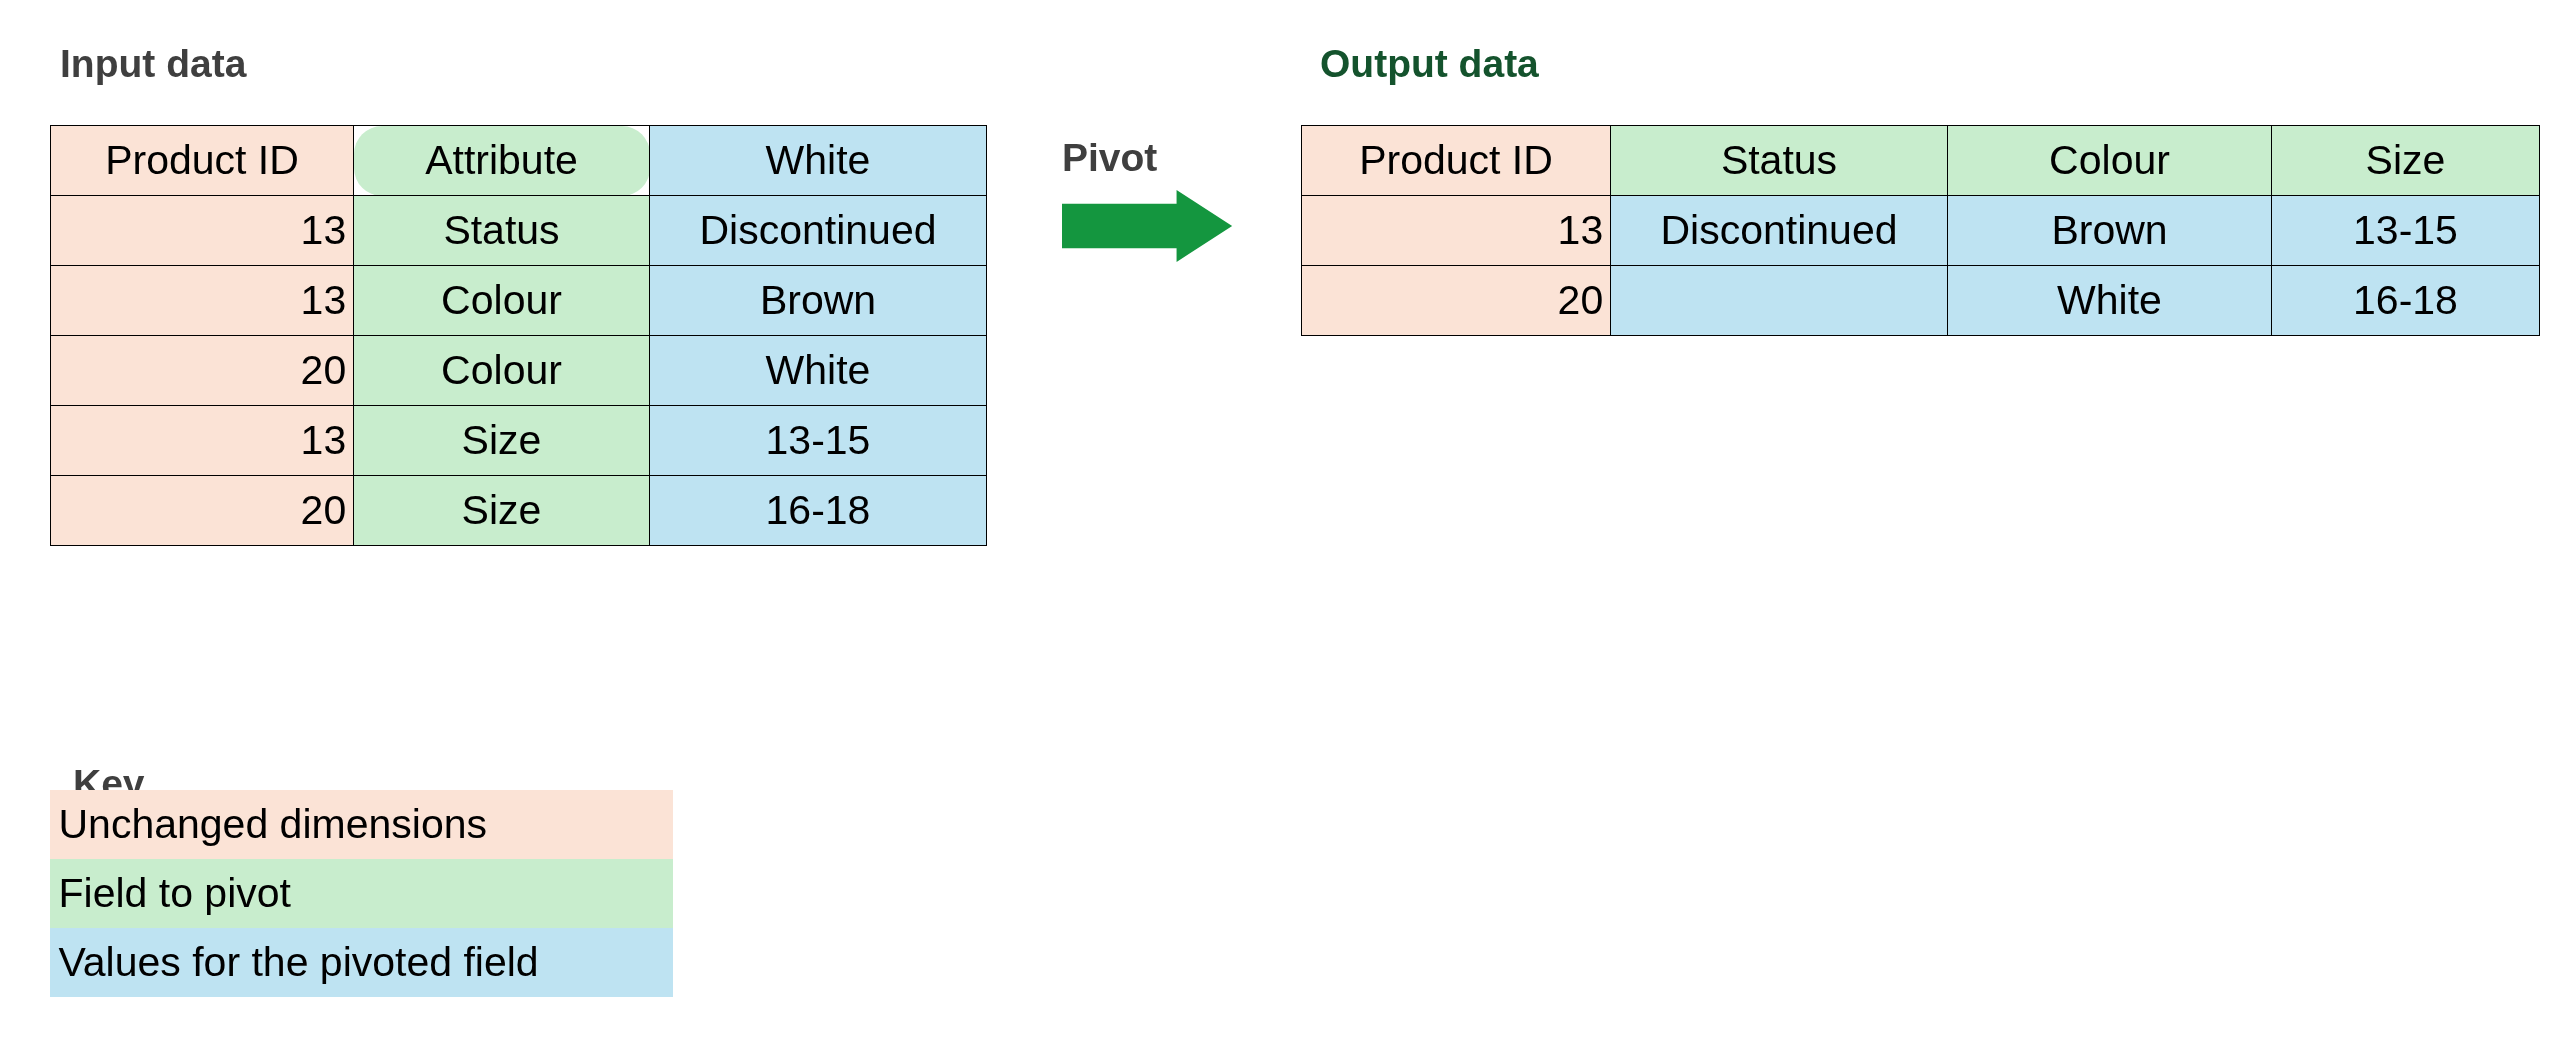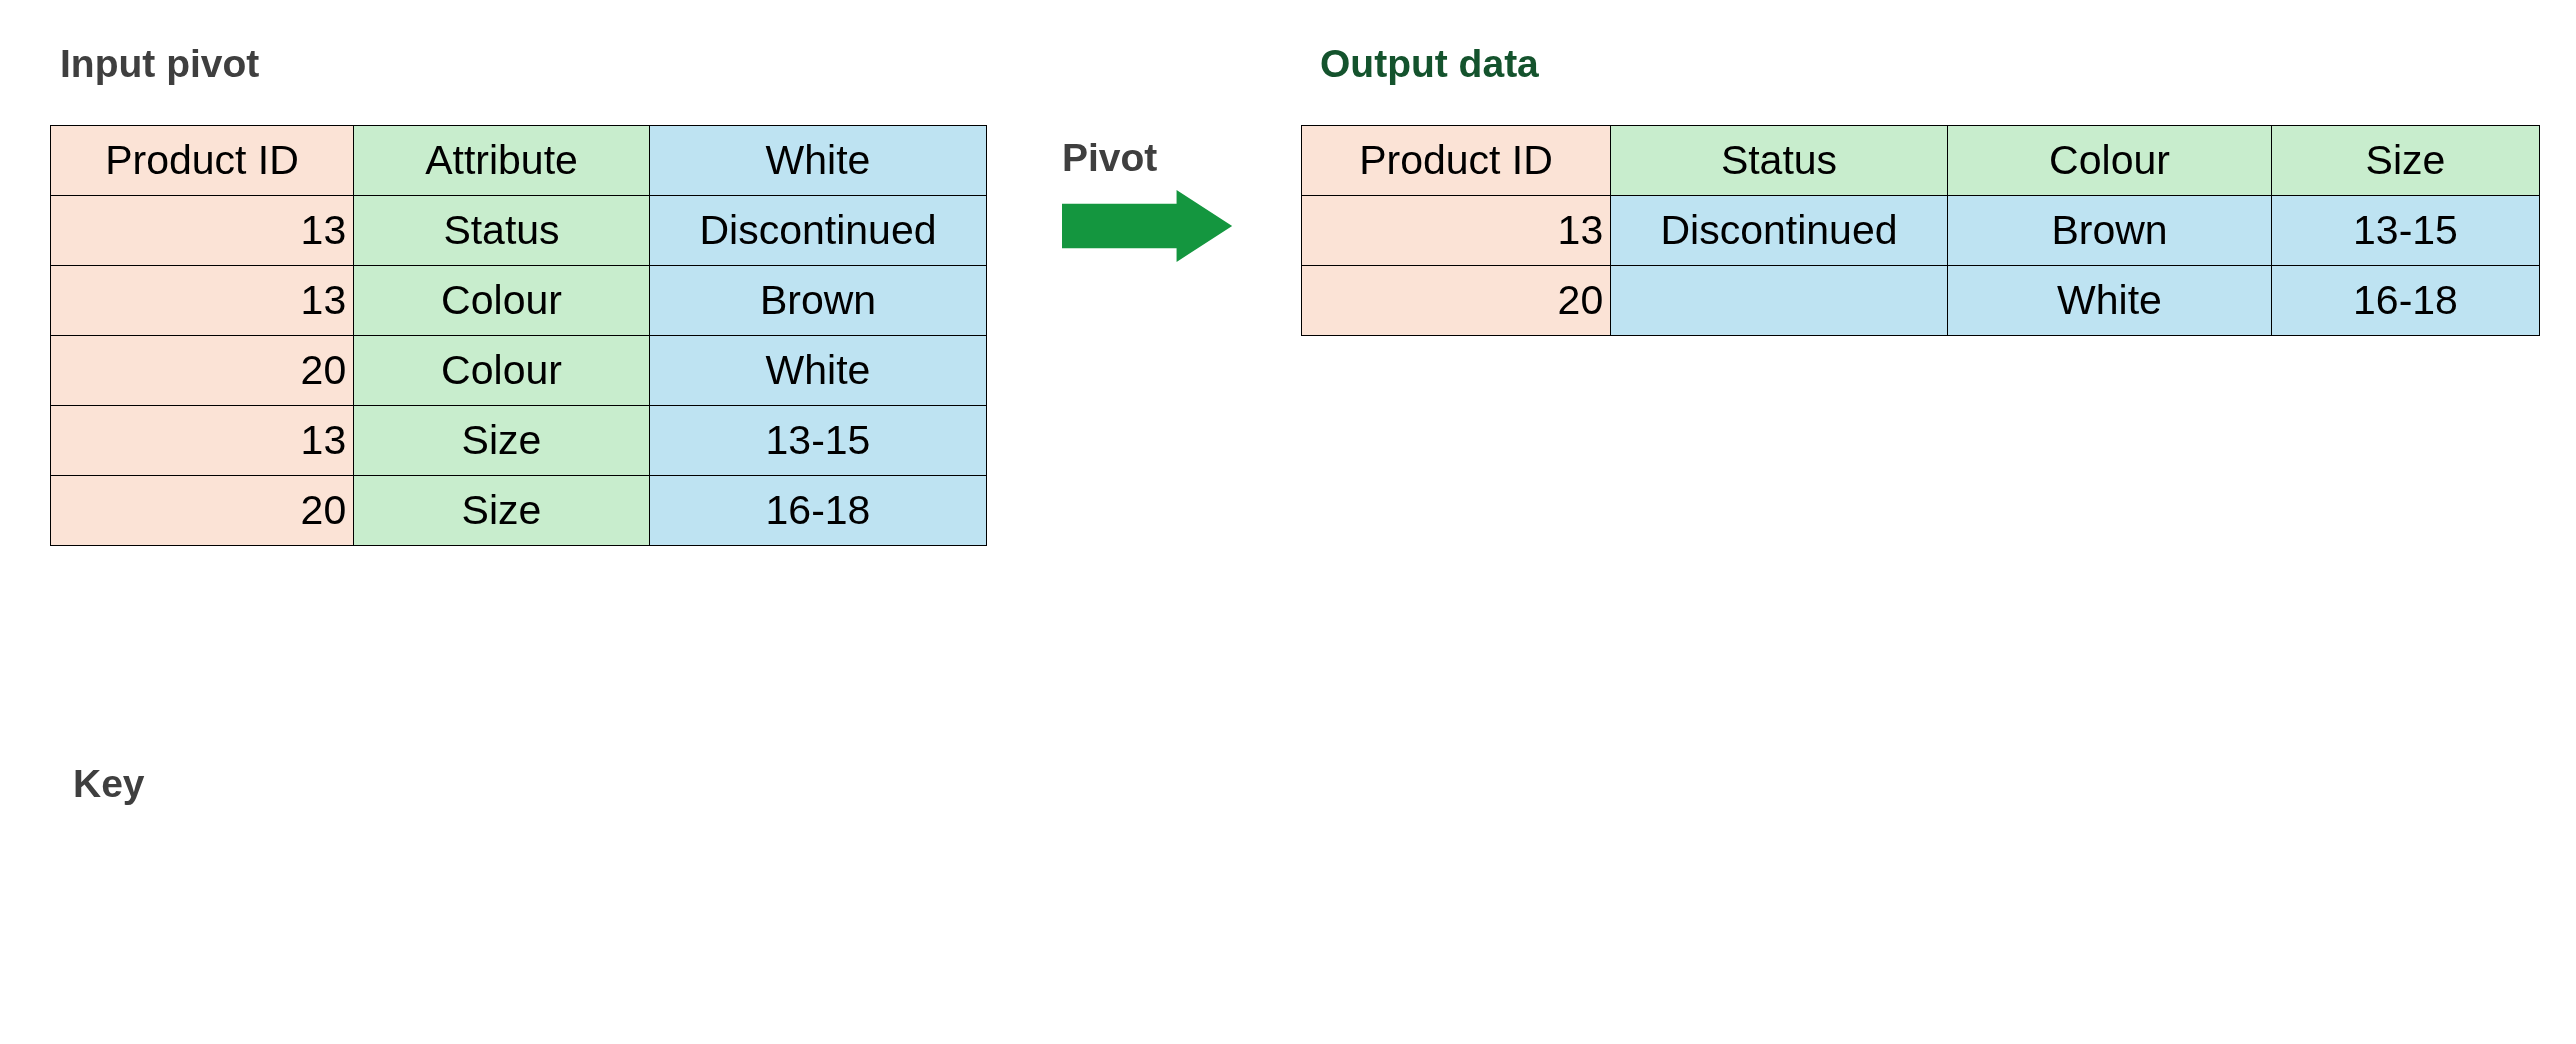--- a/index.html
+++ b/index.html
@@ -81,32 +81,32 @@
     font-size: 41px;
     color: #000000;
     white-space: nowrap;
   }
 </style>
 </head>
 <body>
 
 <div class="page">
 
-  <div id="input-title" class="section-title" style="color: rgb(63, 63, 63);">Input pivot</div>
+  <div id="input-title" class="section-title" style="color: rgb(63, 63, 63);">Input data</div>
 
   <table id="input-table" class="pivot-table">
       <colgroup>
         <col>
         <col>
         <col>
       </colgroup>
       <thead>
         <tr>
           <th style="background: rgb(251, 227, 214);">Product ID</th>
-          <th style="background: rgb(200, 237, 205);">Attribute</th>
+          <th style="background: rgb(200, 237, 205); border-radius: 28px;">Attribute</th>
           <th style="background: rgb(190, 227, 242);">White</th>
         </tr>
       </thead>
       <tbody>
         <tr>
           <td class="num" style="background: rgb(251, 227, 214);">13</td>
           <td style="background: rgb(200, 237, 205);">Status</td>
           <td style="background: rgb(190, 227, 242);">Discontinued</td>
         </tr>
         <tr>
@@ -166,15 +166,20 @@
           <td class="num" style="background: rgb(251, 227, 214);">20</td>
           <td style="background: rgb(190, 227, 242);"></td>
           <td style="background: rgb(190, 227, 242);">White</td>
           <td style="background: rgb(190, 227, 242);">16-18</td>
         </tr>
       </tbody>
     </table>
 
   <div id="key-title" class="section-title" style="color: rgb(63, 63, 63);">Key</div>
 
+  <div id="key-legend">
+      <div class="key-row" style="background: rgb(251, 227, 214);">Unchanged dimensions</div>
+      <div class="key-row" style="background: rgb(200, 237, 205);">Field to pivot</div>
+      <div class="key-row" style="background: rgb(190, 227, 242);">Values for the pivoted field</div>
+    </div>
 
 </div>
 
 
 </body></html>

